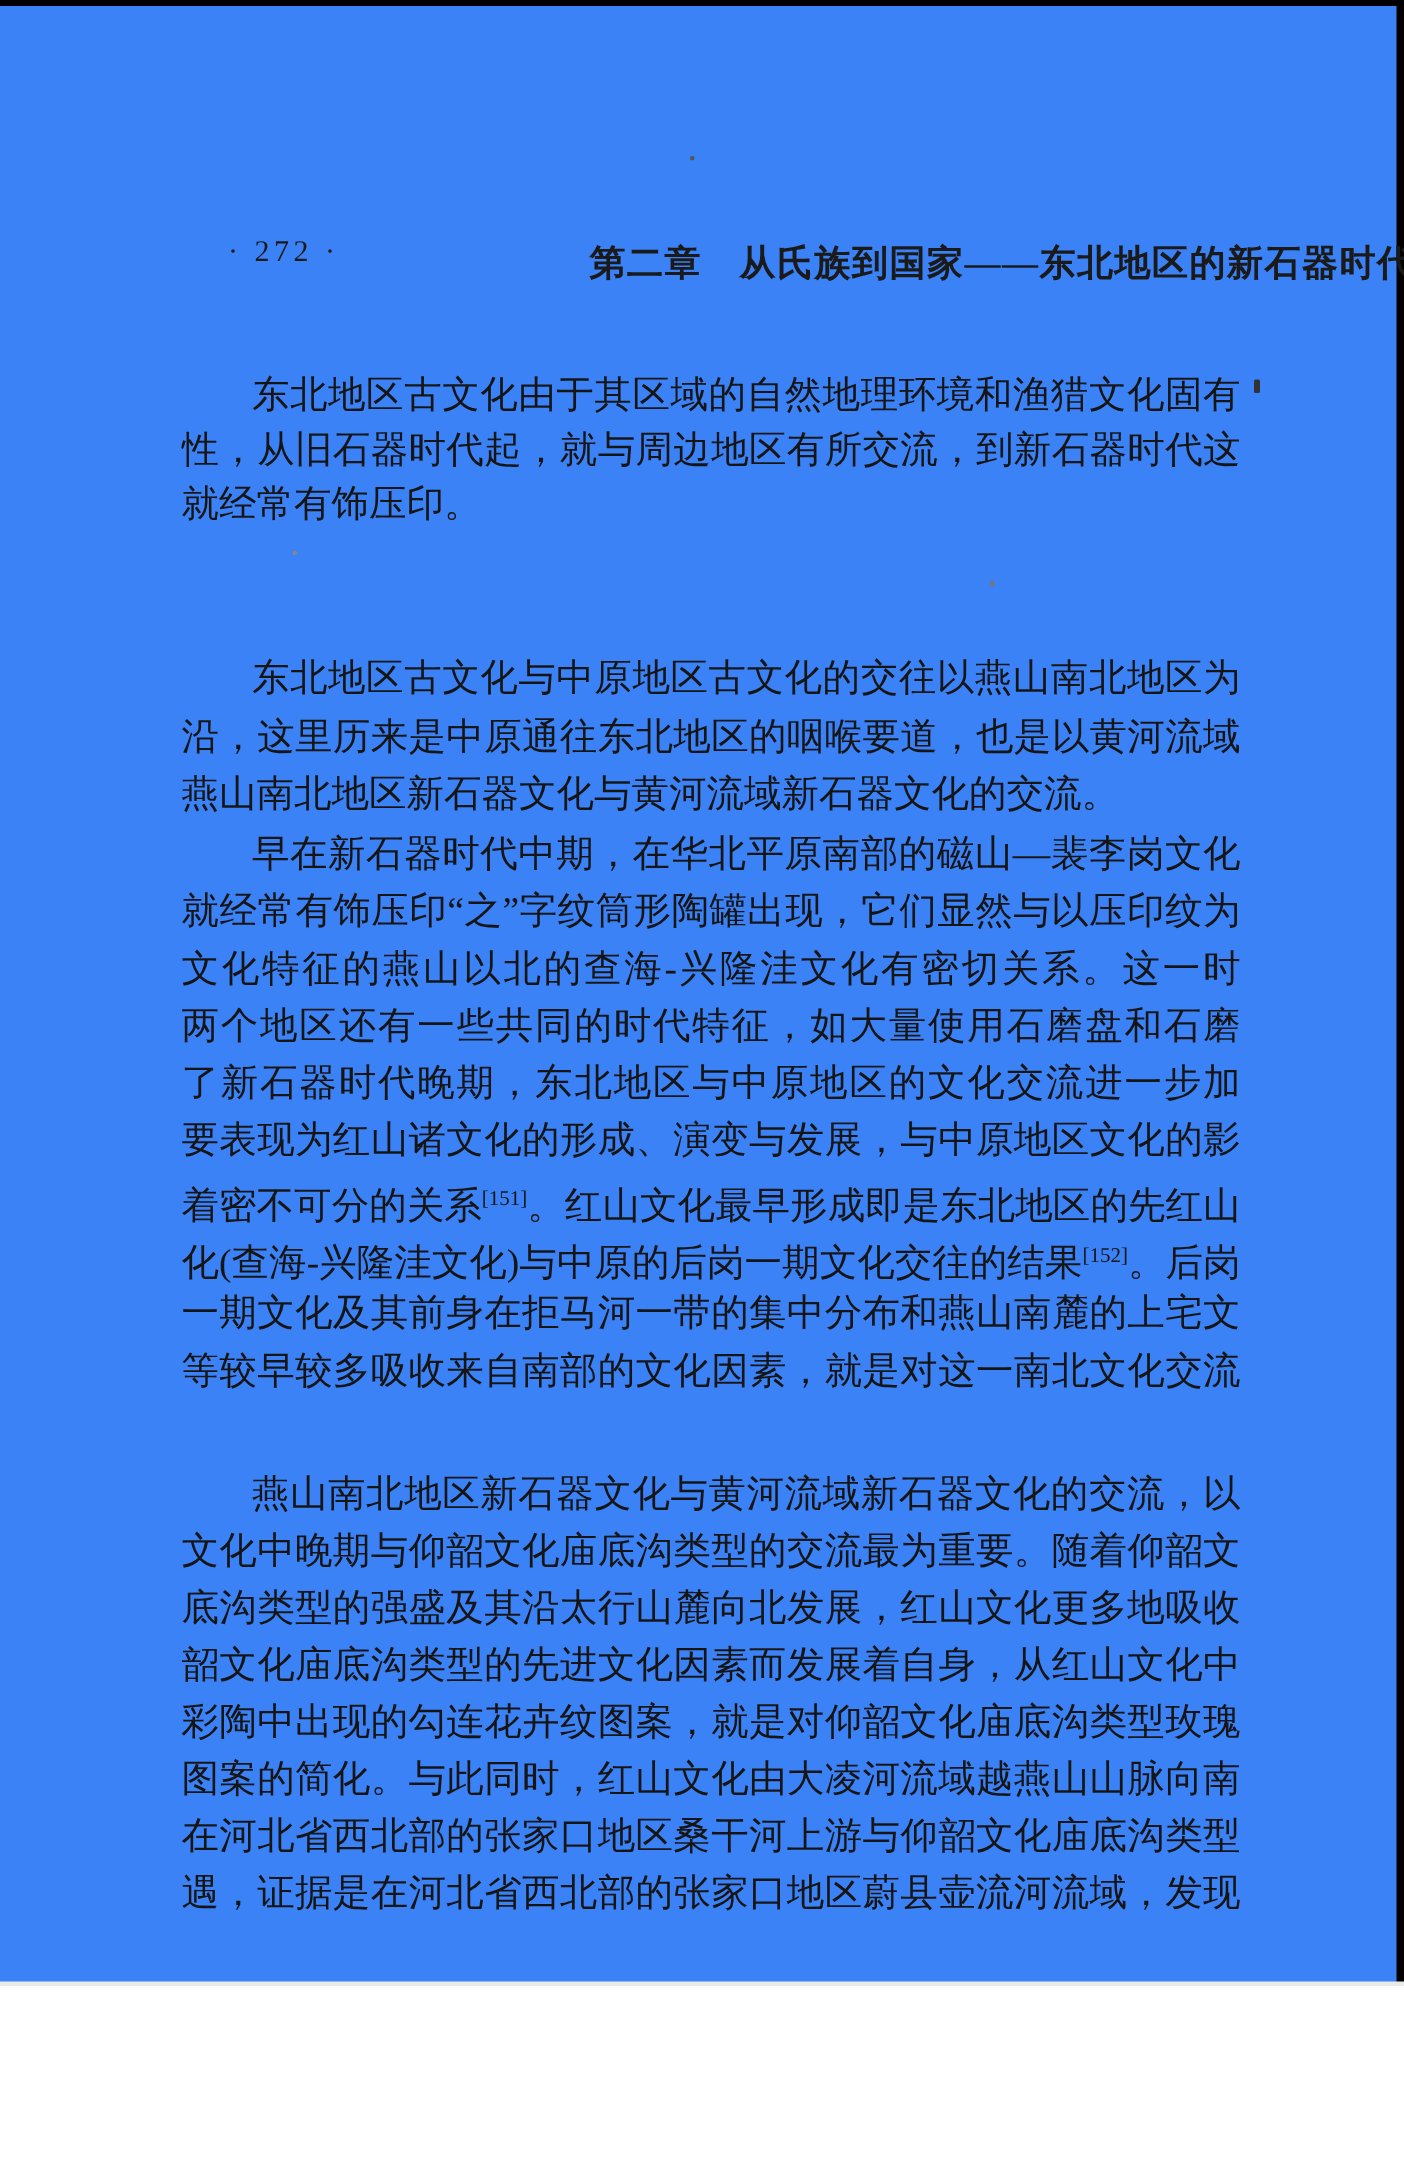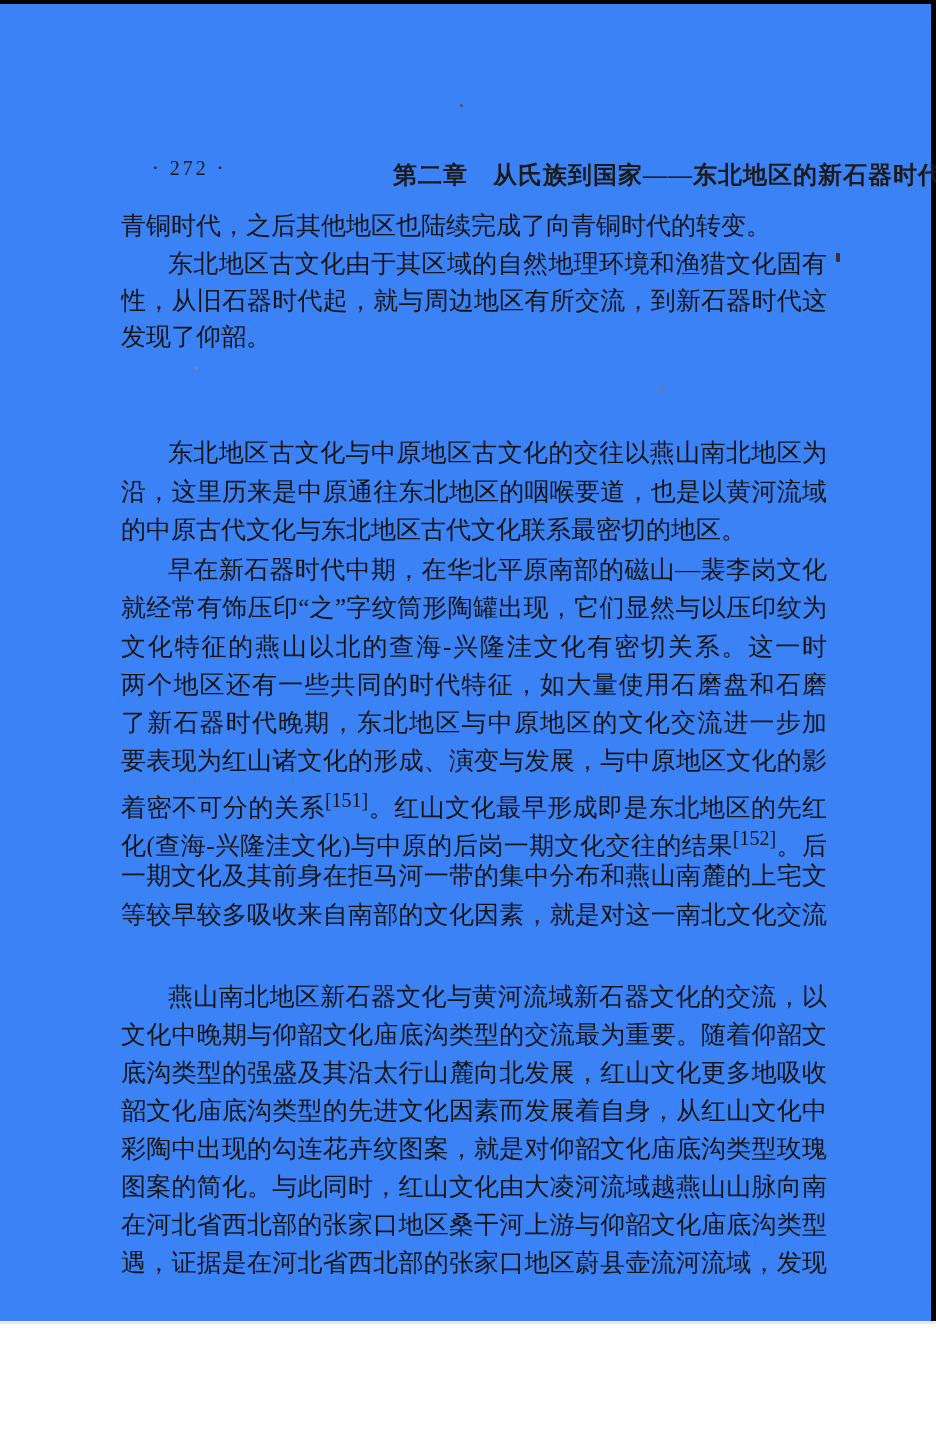--- a/index.html
+++ b/index.html
@@ -42,21 +42,21 @@
     overflow:hidden;
   }
   .p1 .line{line-height:36px;height:36px;}
   .p2 .line{line-height:36.5px;height:36.5px;}
   .p3 .line{line-height:38.5px;height:38.5px;}
   .p4 .line{line-height:38.3px;height:38.3px;}
   .p5 .line{line-height:38px;height:38px;}
   .line.indent{padding-left:47px;}
   .line.short{text-align-last:left;}
   .line sup{
-    font-size:20px;
+    font-size:14px;
     vertical-align:9px;
     letter-spacing:0;
   }
 
   .section-heading{
     position:absolute;left:122px;top:392px;width:706px;
     font-size:24px;font-weight:bold;color:#111;
     white-space:nowrap;letter-spacing:1px;
   }
 
@@ -73,34 +73,31 @@
 
 <div class="page">
 
   <div class="scan-border-top"></div>
   <div class="scan-border-right"></div>
   <div class="scan-edge-bottom"></div>
 
   <div class="page-num">· 272 ·</div>
   <div class="chapter-title">第二章　从氏族到国家——东北地区的新石器时代</div>
 
-  <div class="textcol p1">
-      <div class="line short"><span>青铜时代，之后其他地区也陆续完成了向青铜时代的转变。</span></div>
-    </div>
   <div class="textcol p2">
       <div class="line indent"><span>东北地区古文化由于其区域的自然地理环境和渔猎文化固有的特</span></div>
       <div class="line"><span>性，从旧石器时代起，就与周边地区有所交流，到新石器时代这种文化</span></div>
-      <div class="line short"><span>发现了仰韶。</span></div>
+      <div class="line short"><span>就经常有饰压印。</span></div>
     </div>
 
 
   <div class="textcol p3">
       <div class="line indent"><span>东北地区古文化与中原地区古文化的交往以燕山南北地区为前</span></div>
       <div class="line"><span>沿，这里历来是中原通往东北地区的咽喉要道，也是以黄河流域为中心</span></div>
-      <div class="line short"><span>的中原古代文化与东北地区古代文化联系最密切的地区。</span></div>
+      <div class="line short"><span>燕山南北地区新石器文化与黄河流域新石器文化的交流。</span></div>
     </div>
   <div class="textcol p4">
       <div class="line indent"><span>早在新石器时代中期，在华北平原南部的磁山—裴李岗文化中，</span></div>
       <div class="line"><span>就经常有饰压印“之”字纹筒形陶罐出现，它们显然与以压印纹为主要</span></div>
       <div class="line"><span>文化特征的燕山以北的查海-兴隆洼文化有密切关系。这一时期，这</span></div>
       <div class="line"><span>两个地区还有一些共同的时代特征，如大量使用石磨盘和石磨棒。到</span></div>
       <div class="line"><span>了新石器时代晚期，东北地区与中原地区的文化交流进一步加快，主</span></div>
       <div class="line"><span>要表现为红山诸文化的形成、演变与发展，与中原地区文化的影响有</span></div>
       <div class="line"><span>着密不可分的关系</span><sup>[151]</sup><span>。红山文化最早形成即是东北地区的先红山文</span></div>
       <div class="line"><span>化(查海-兴隆洼文化)与中原的后岗一期文化交往的结果</span><sup>[152]</sup><span>。后岗</span></div>

